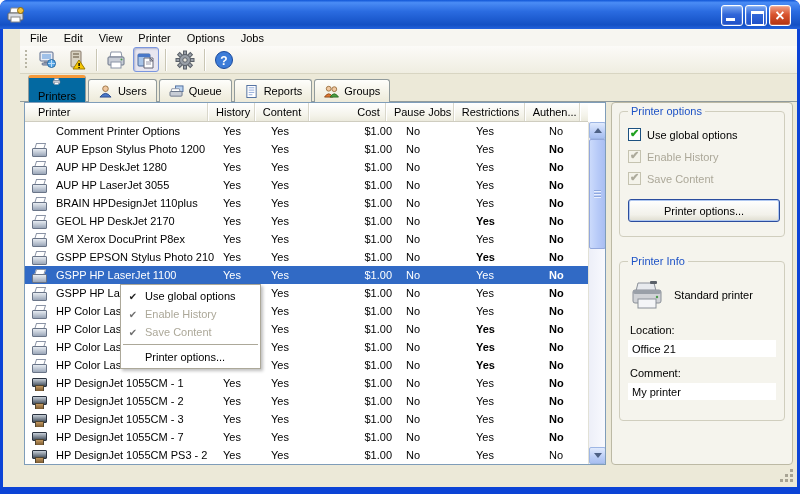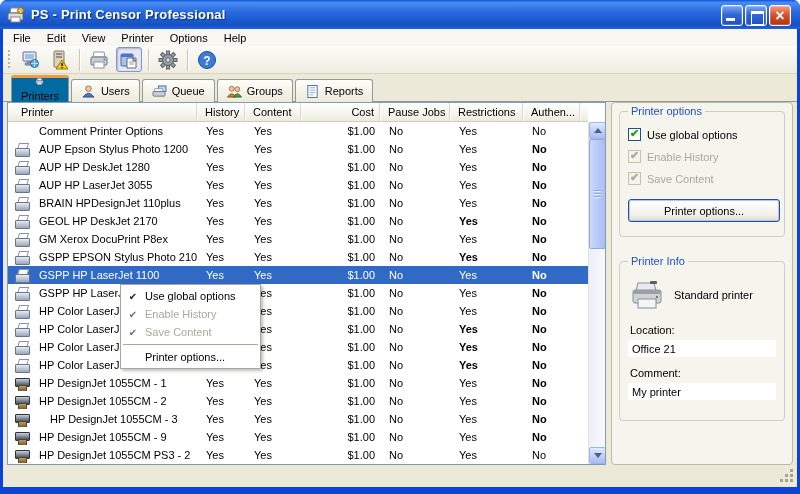--- a/index.html
+++ b/index.html
@@ -16,21 +16,21 @@
   .title-text { color:#fff; font-weight:bold; font-size:13px; text-shadow:1px 1px 1px #0A3080; letter-spacing:.2px; }
   .controls { position:absolute; right:9px; top:5px; display:flex; gap:2px; }
   .tb-btn { width:22px; height:21px; border:1px solid #fff; border-radius:3px; color:#fff;
     background:linear-gradient(180deg,#7CA9F2,#3166D8 45%,#1E50C8); box-shadow:inset 0 0 0 1px rgba(255,255,255,.2);
     display:flex; align-items:center; justify-content:center; position:relative; cursor:default; }
   .tb-btn.close { background:linear-gradient(180deg,#F0A086,#D9542F 45%,#B23210); }
   .glyph-min::after { content:""; position:absolute; left:4px; bottom:4px; width:9px; height:3px; background:#fff; }
   .glyph-max::after { content:""; position:absolute; left:5px; top:5px; width:11px; height:10px; border:1px solid #fff; border-top:3px solid #fff; }
   .glyph-close::after { content:"\00D7"; font-size:16px; font-weight:bold; line-height:1; }
 
-  .body { position:absolute; top:29px; left:3px; right:3px; bottom:7px; background:#ECE9D8; display:flex; flex-direction:column; }
+  .body { position:absolute; top:29px; left:3px; right:3px; bottom:7px; background:#ECE9D8; display:flex; flex-direction:column;padding-left:17px; }
 
   
   .menubar { height:19px; background:#F7F6F1; display:flex; align-items:center; padding-left:2px; }
   .menu-item { padding:2px 8px; cursor:default; }
 
   
   .toolbar { height:30px; background:linear-gradient(180deg,#FCFBF8,#EFEDE1); border-bottom:1px solid #D8D5C2;
     display:flex; align-items:center; padding-left:2px; }
   .tool-grip { width:4px; height:20px; margin:0 4px 0 2px;
     background-image:repeating-linear-gradient(180deg,#B9B6A5 0 2px,transparent 2px 4px); background-size:2px 100%; background-repeat:no-repeat; background-position:center; }
@@ -120,37 +120,36 @@
 
 <div class="window">
 
   <div class="titlebar">
     <svg class="title-icon" viewBox="0 0 18 16">
       <path d="M4 1 h8 l1 5 h-10 z" fill="#fff" stroke="#888"></path>
       <rect x="1" y="6" width="15" height="7" rx="1" fill="#D8DCE4" stroke="#666"></rect>
       <rect x="4" y="10" width="9" height="5" fill="#fff" stroke="#888"></rect>
       <circle cx="13.5" cy="3.5" r="3" fill="#F4C33C" stroke="#8A6A10"></circle>
     </svg>
-    <span class="title-text">PS - Print Censor Professional</span>
     <div class="controls">
       <div class="tb-btn glyph-min"></div>
       <div class="tb-btn glyph-max"></div>
       <div class="tb-btn close glyph-close"></div>
     </div>
   </div>
 
   <div class="body">
 
     <div class="menubar" id="menubar">
         <span class="menu-item">File</span>
         <span class="menu-item">Edit</span>
         <span class="menu-item">View</span>
         <span class="menu-item">Printer</span>
         <span class="menu-item">Options</span>
-        <span class="menu-item">Help</span>
+        <span class="menu-item">Jobs</span>
       </div>
 
     <div class="toolbar">
       <div class="tool-grip"></div>
       <div class="tool-btn">
         <svg width="21" height="20" viewBox="0 0 21 20">
           <rect x="3" y="2" width="13" height="9" rx="1" fill="#E8ECF4" stroke="#5A6B8C"></rect>
           <rect x="5" y="4" width="9" height="5" fill="#9FC0E8"></rect>
           <rect x="7" y="11" width="5" height="2" fill="#8A93A5"></rect>
           <rect x="5" y="13" width="9" height="2" rx="1" fill="#B8BFCC" stroke="#5A6B8C"></rect>
@@ -227,33 +226,33 @@
       <div class="tab">
         <svg viewBox="0 0 16 14">
           <rect x="7" y="1" width="8" height="6" fill="#BCD4F0" stroke="#4A6A9C"></rect>
           <path d="M3 4 h8 l.8 3 h-9.6 z" fill="#fff" stroke="#8A93A5"></path>
           <rect x="1" y="7" width="13" height="5" rx="1" fill="#C8CDD6" stroke="#6A7588"></rect>
         </svg>
         <span>Queue</span>
       </div>
       <div class="tab">
         <svg viewBox="0 0 16 14">
+          <rect x="3" y="0.5" width="10" height="13" fill="#fff" stroke="#4A6A9C"></rect>
+          <path d="M5 3 h6 M5 5.5 h6 M5 8 h6 M5 10.5 h4" stroke="#8CA8D8"></path>
+        </svg>
+        <span>Reports</span>
+      </div>
+      <div class="tab">
+        <svg viewBox="0 0 16 14">
           <circle cx="5" cy="4" r="2.6" fill="#F0C8A0" stroke="#9A7040"></circle>
           <path d="M0.5 13 q4.5 -7 9 0 z" fill="#E07830" stroke="#8C4A1A"></path>
           <circle cx="11" cy="4.5" r="2.6" fill="#F0C8A0" stroke="#9A7040"></circle>
           <path d="M6.5 13 q4.5 -7 9 0 z" fill="#4AA040" stroke="#2A6A24"></path>
         </svg>
         <span>Groups</span>
-      </div>
-      <div class="tab">
-        <svg viewBox="0 0 16 14">
-          <rect x="3" y="0.5" width="10" height="13" fill="#fff" stroke="#4A6A9C"></rect>
-          <path d="M5 3 h6 M5 5.5 h6 M5 8 h6 M5 10.5 h4" stroke="#8CA8D8"></path>
-        </svg>
-        <span>Reports</span>
       </div>
     </div>
 
     <div class="content">
 
       <div class="list-panel">
         <div class="lv-header" id="lv-header">
             <div class="h-cell first" style="width: 189px;">Printer</div>
             <div class="h-cell" style="width: 48px;">History</div>
             <div class="h-cell" style="width: 56px;">Content</div>
@@ -450,35 +449,35 @@
                 <span class="pname">HP DesignJet 1055CM - 2</span>
               </div>
     <div class="c history" style="width: 48px;">Yes</div>
     <div class="c content-col" style="width: 56px;">Yes</div>
     <div class="c cost" style="width: 79px;">$1.00</div>
     <div class="c pause" style="width: 70px;">No</div>
     <div class="c restr" style="width: 73px;">Yes</div>
     <div class="c authen bold" style="width: 57px;">No</div>
   </div>
             <div class="lv-row">
-    <div class="c pname-cell" style="width: 189px; gap: 11px;">
+    <div class="c pname-cell" style="width: 189px;">
                 <span class="row-icon icon-plotter"></span>
                 <span class="pname">HP DesignJet 1055CM - 3</span>
               </div>
     <div class="c history" style="width: 48px;">Yes</div>
     <div class="c content-col" style="width: 56px;">Yes</div>
     <div class="c cost" style="width: 79px;">$1.00</div>
     <div class="c pause" style="width: 70px;">No</div>
     <div class="c restr" style="width: 73px;">Yes</div>
     <div class="c authen bold" style="width: 57px;">No</div>
   </div>
             <div class="lv-row">
     <div class="c pname-cell" style="width: 189px;">
                 <span class="row-icon icon-plotter"></span>
-                <span class="pname">HP DesignJet 1055CM - 9</span>
+                <span class="pname">HP DesignJet 1055CM - 7</span>
               </div>
     <div class="c history" style="width: 48px;">Yes</div>
     <div class="c content-col" style="width: 56px;">Yes</div>
     <div class="c cost" style="width: 79px;">$1.00</div>
     <div class="c pause" style="width: 70px;">No</div>
     <div class="c restr" style="width: 73px;">Yes</div>
     <div class="c authen bold" style="width: 57px;">No</div>
   </div>
             <div class="lv-row">
     <div class="c pname-cell" style="width: 189px;">

